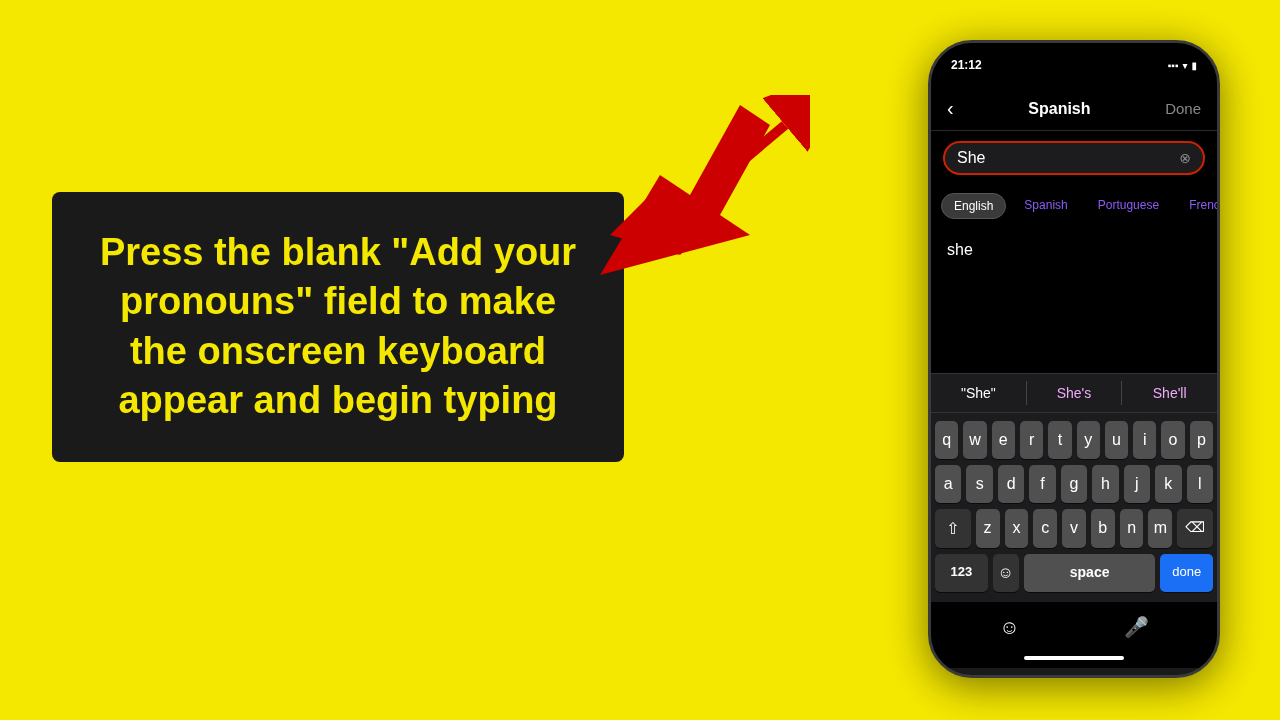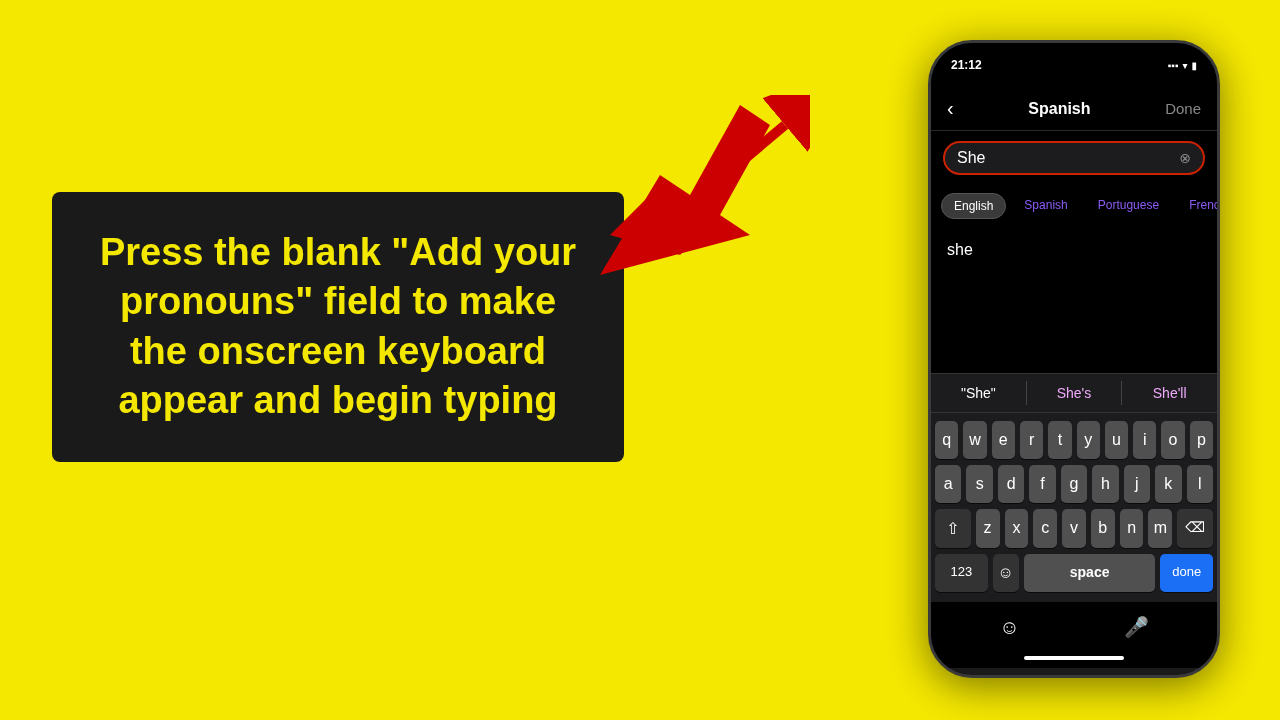--- a/index.html
+++ b/index.html
@@ -231,20 +231,21 @@
       background: #333;
       flex: 1.5;
       max-width: 42px;
       font-size: 14px;
     }
     .key.numbers-key {
       background: #333;
       font-size: 13px;
       flex: 2;
       max-width: 56px;
+      font-weight: bold;
     }
     .key.space-key {
       background: #505050;
       font-size: 14px;
       flex: 5;
       max-width: 140px;
       font-weight: bold;
     }
     .key.done-key {
       background: #1a6ff5;

